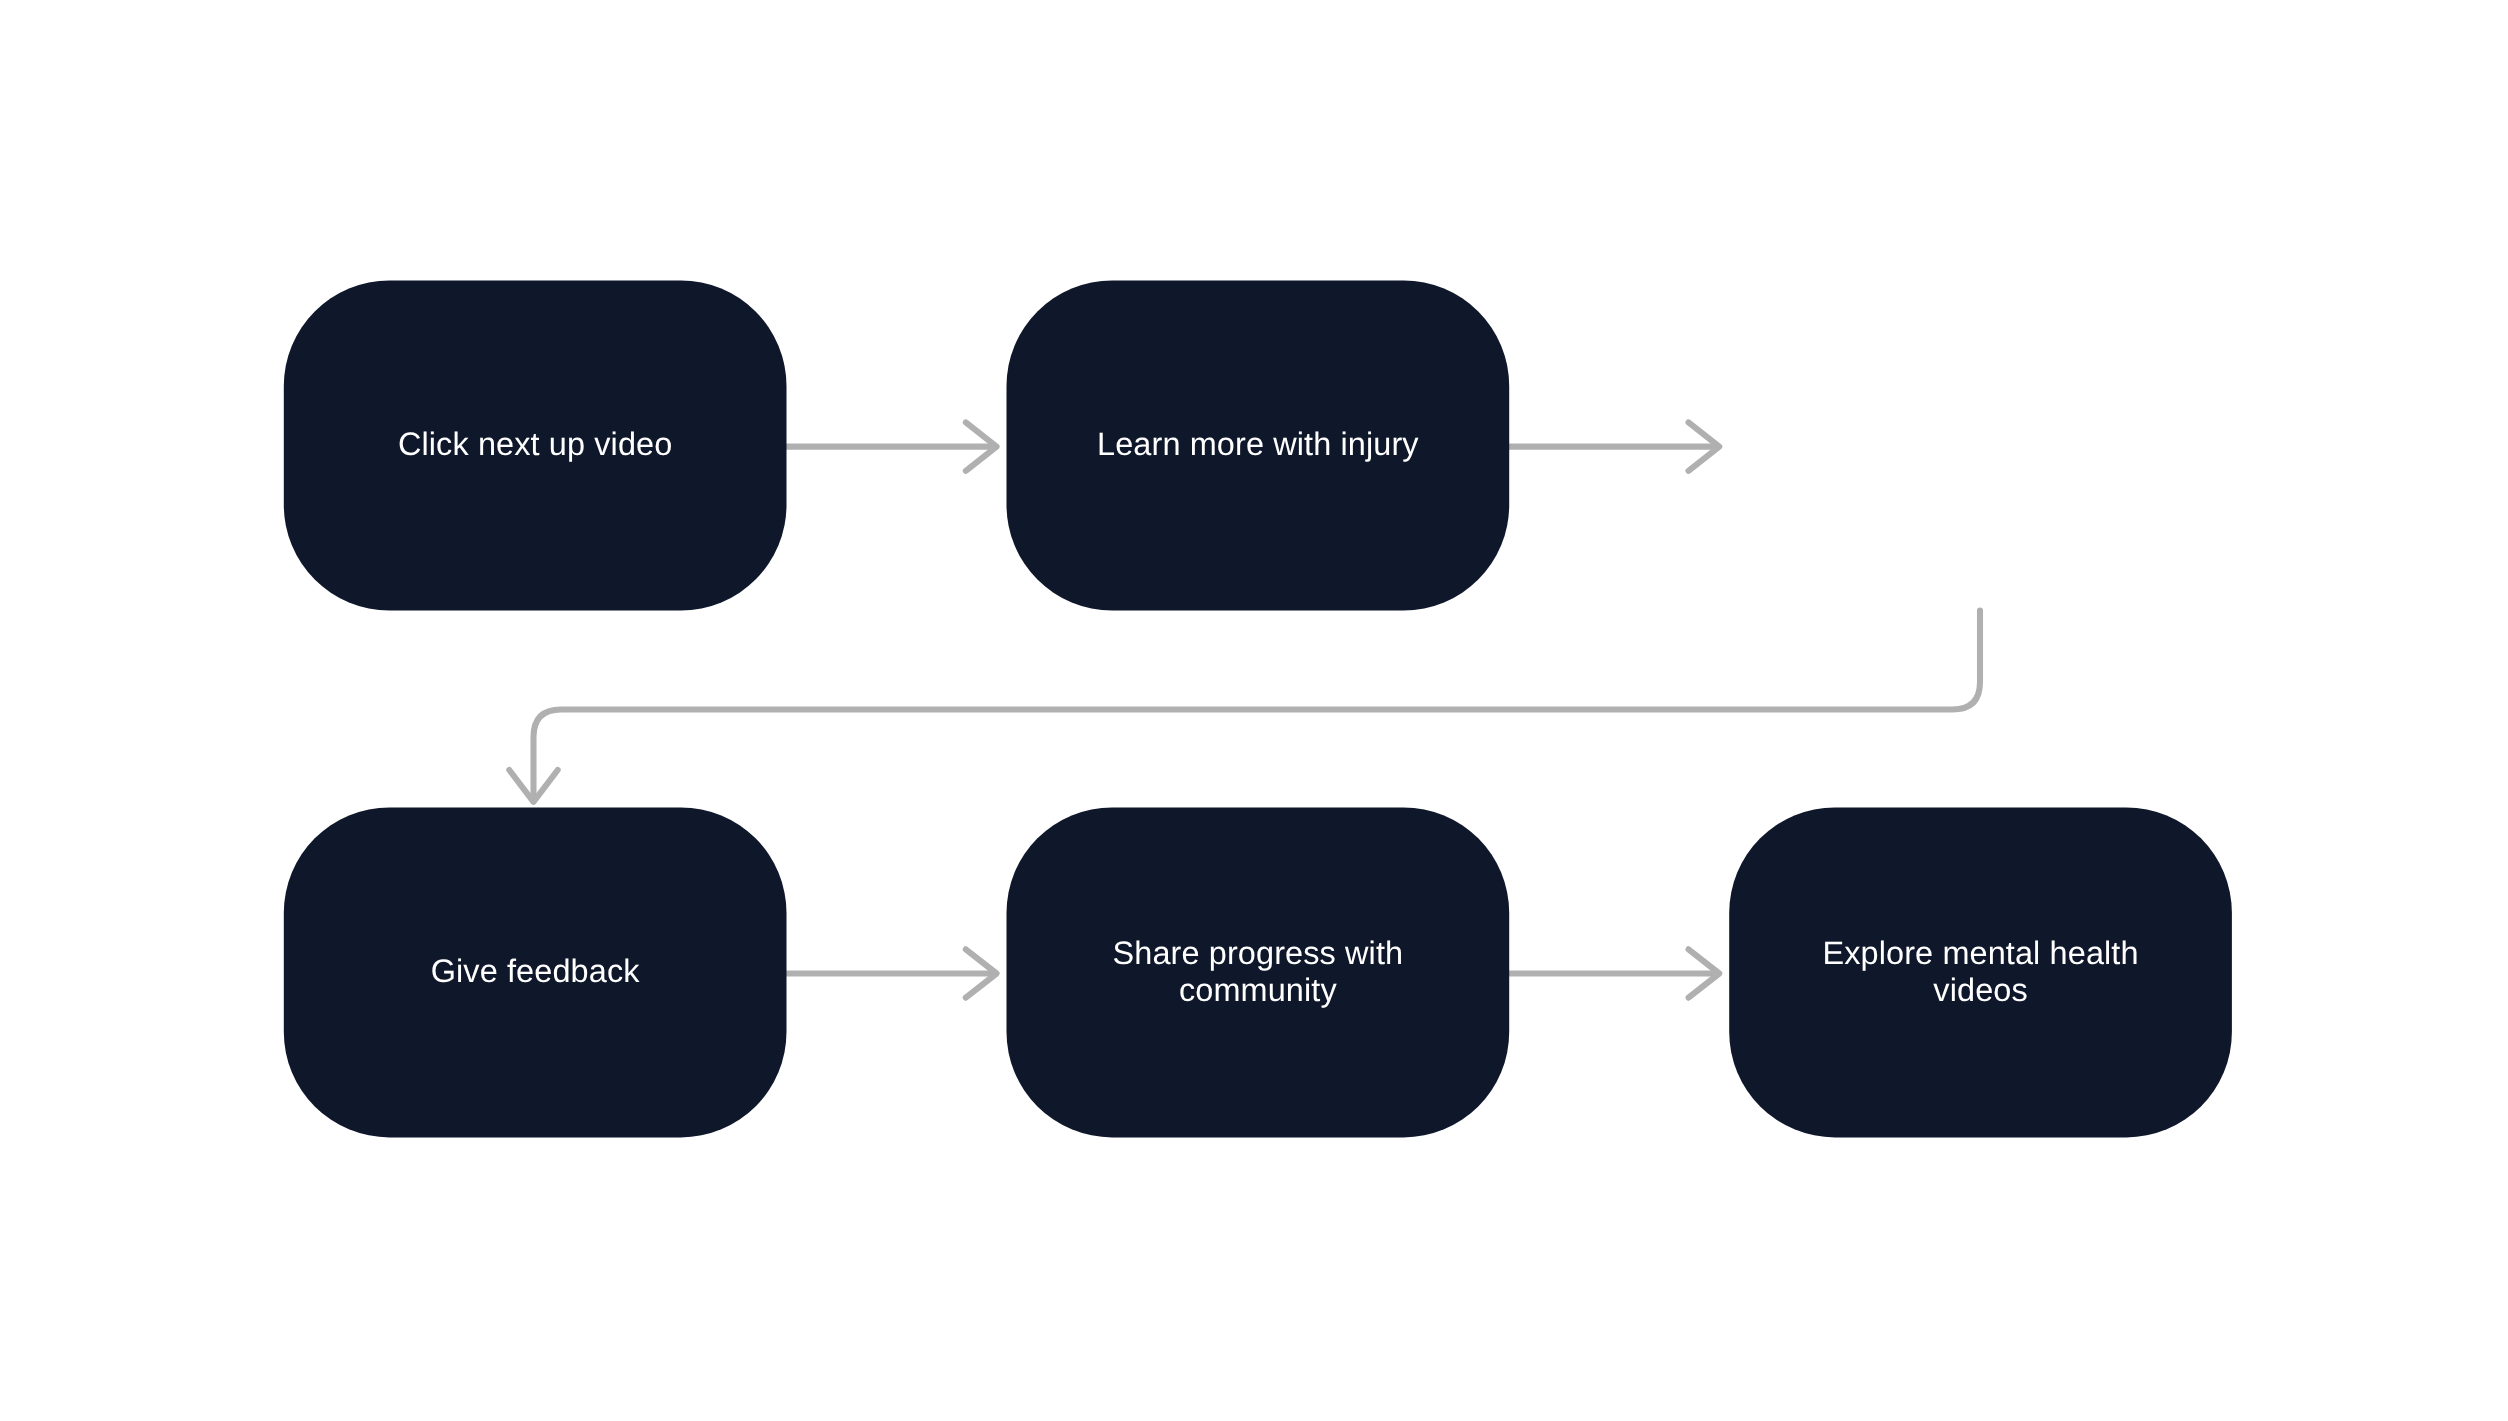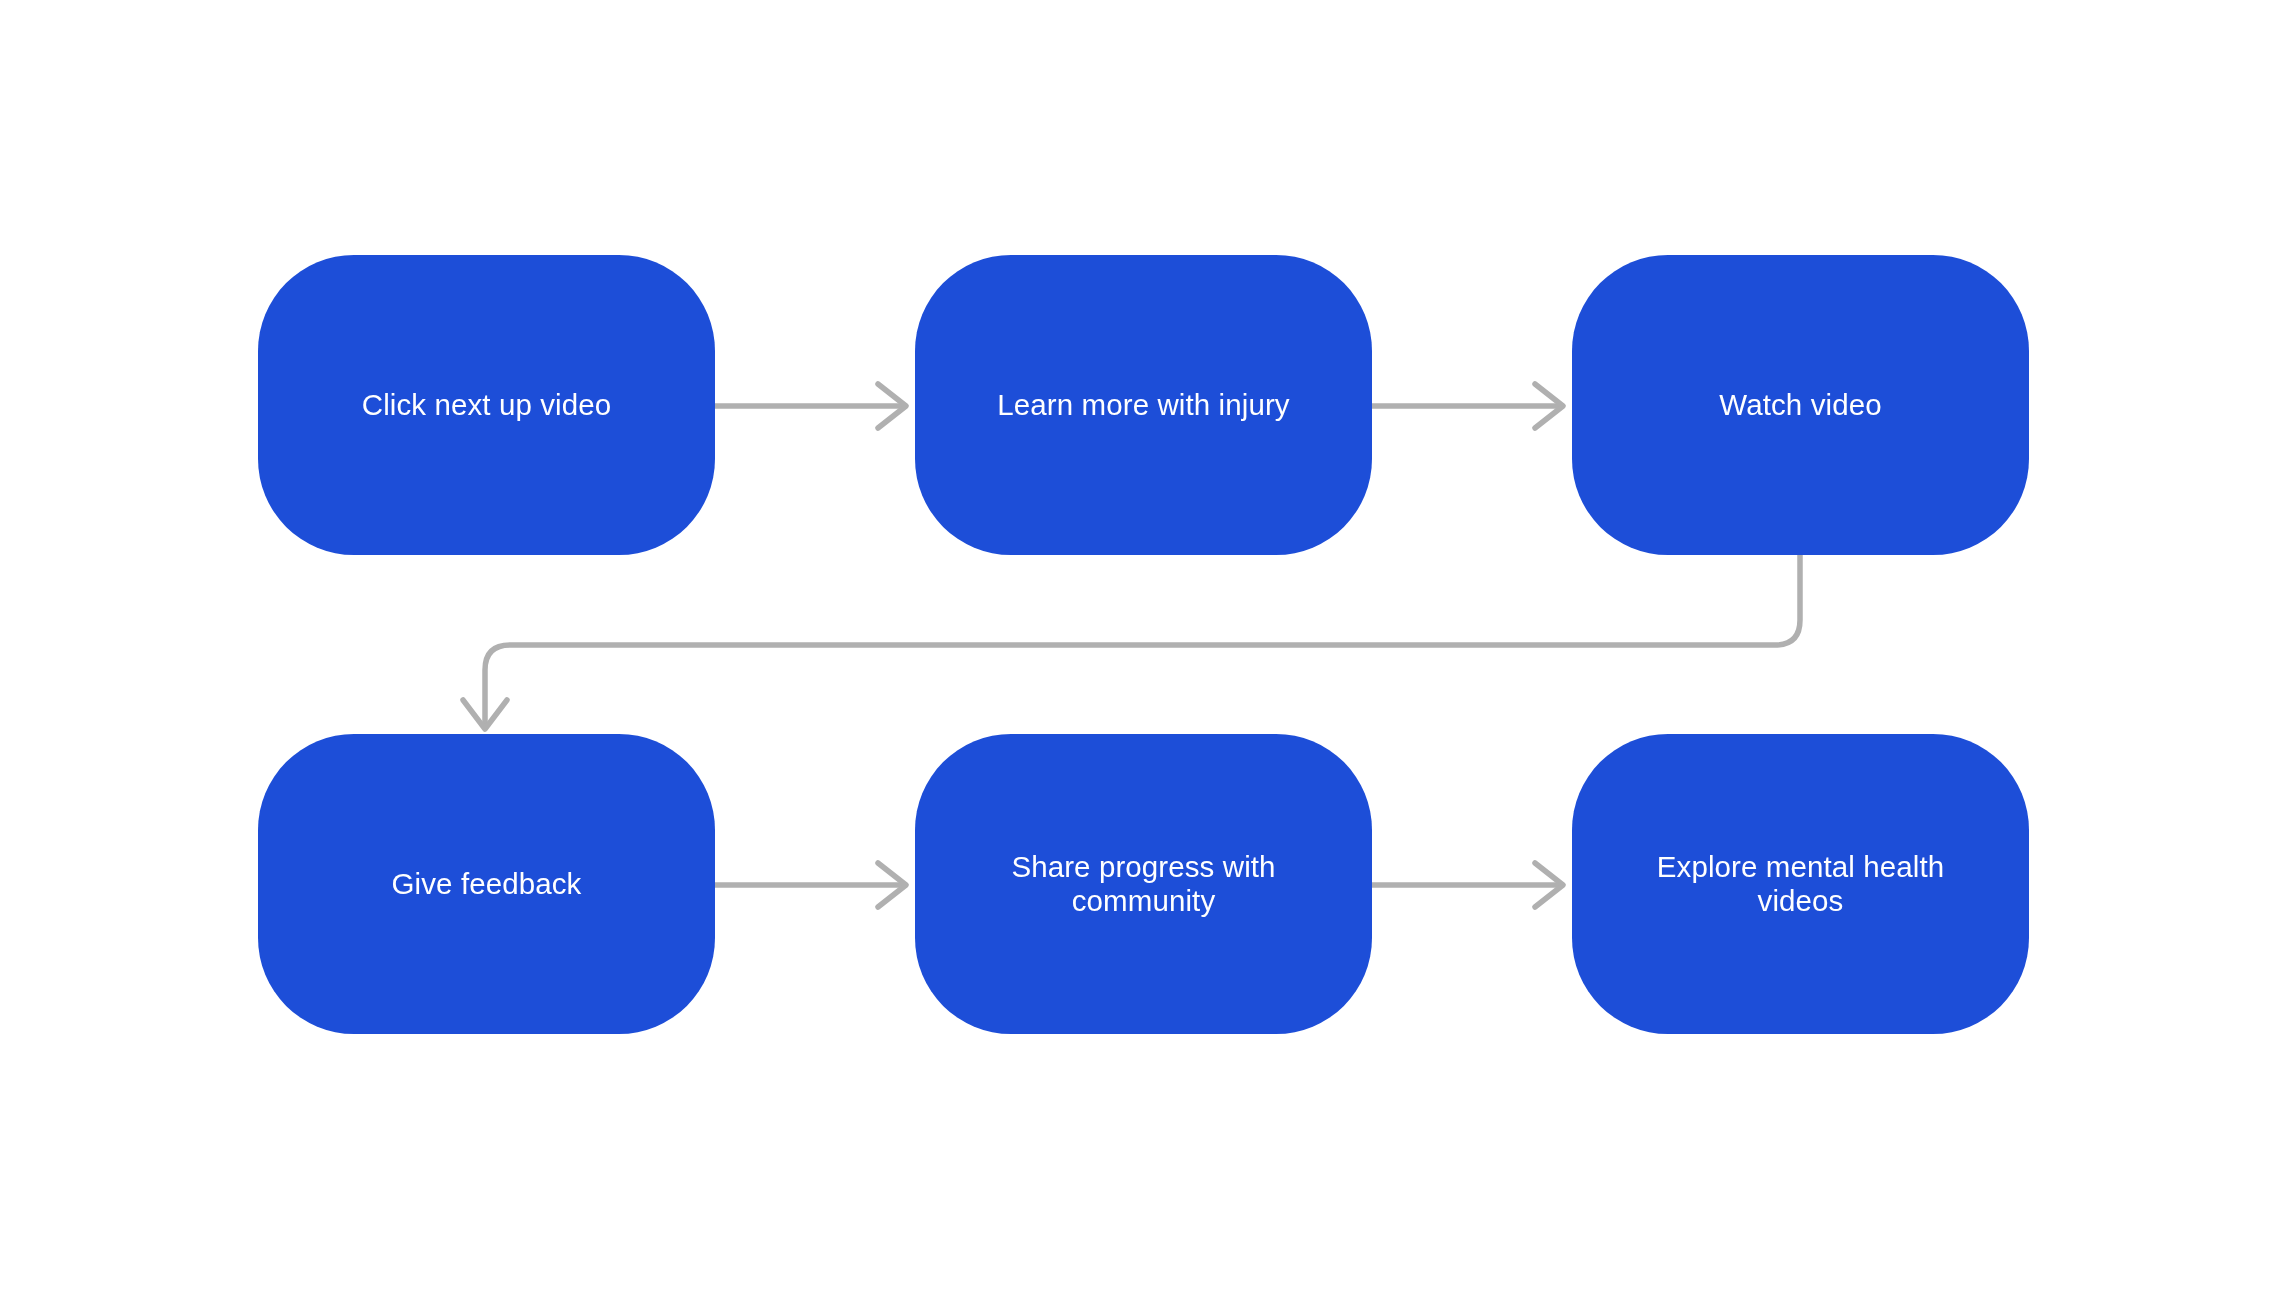--- a/index.html
+++ b/index.html
@@ -23,21 +23,21 @@
     top: 0;
     width: 2280px;
     height: 1292px;
     pointer-events: none;
   }
   .node {
     position: absolute;
     width: 457px;
     height: 300px;
     border-radius: 96px;
-    background: #1d4ed8;
+    background: #0f172a;
     display: flex;
     align-items: center;
     justify-content: center;
     box-sizing: border-box;
     padding: 0 34px;
   }
   .node-label {
     color: #ffffff;
     font-size: 29.5px;
     line-height: 1.14;
@@ -90,23 +90,20 @@
   </svg>
 
   <div class="node r1 c1">
     <span class="node-label">Click next up video</span>
   </div>
 
   <div class="node r1 c2">
     <span class="node-label">Learn more with injury</span>
   </div>
 
-  <div class="node r1 c3">
-    <span class="node-label">Watch video</span>
-  </div>
 
   <div class="node r2 c2">
     <span class="node-label">Share progress with
 community</span>
   </div>
 
   <div class="node r2 c1">
     <span class="node-label">Give feedback</span>
   </div>
 

